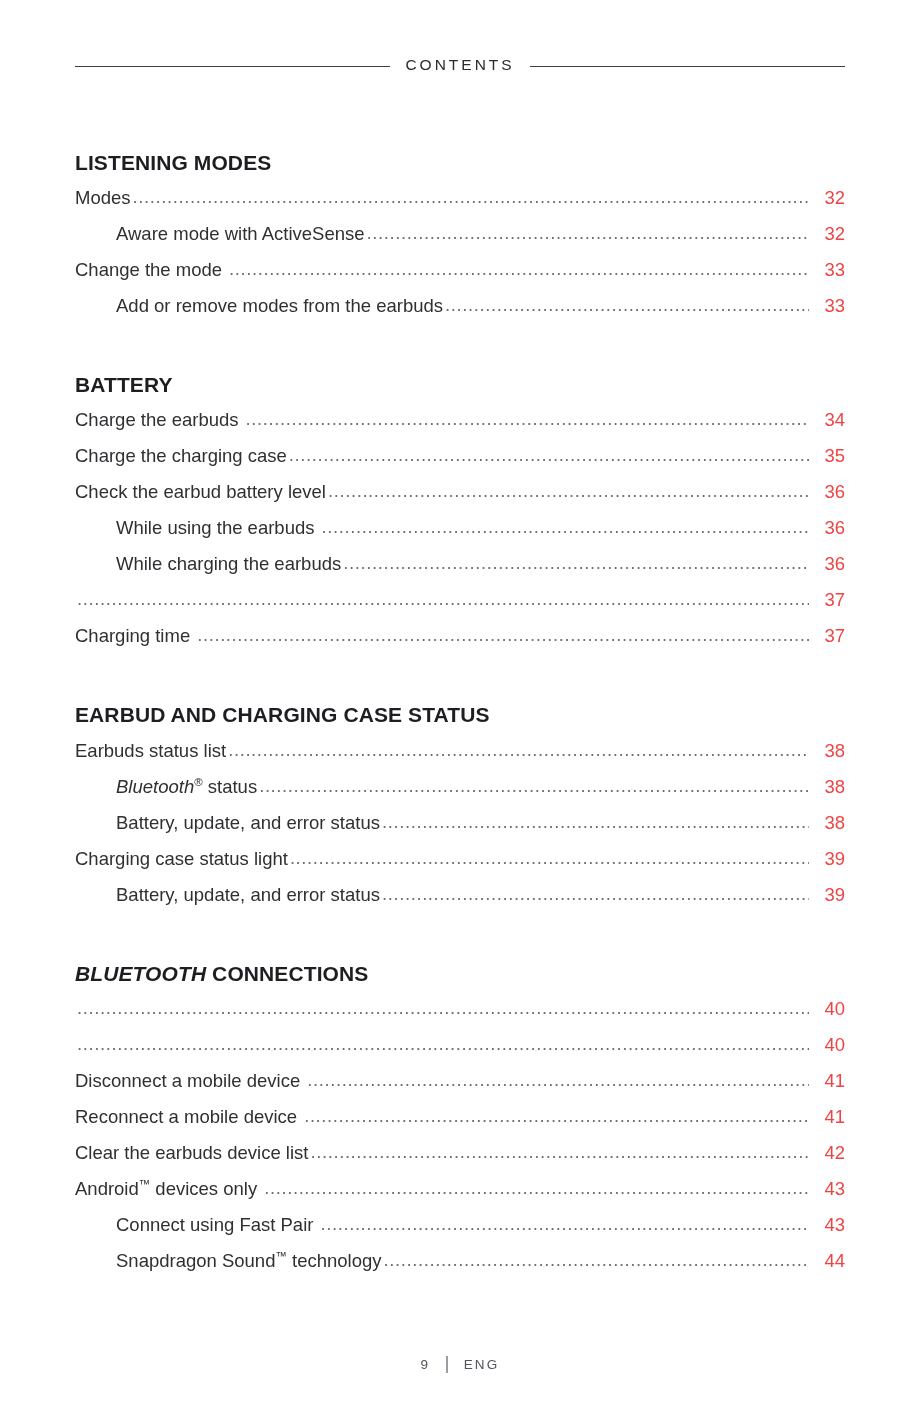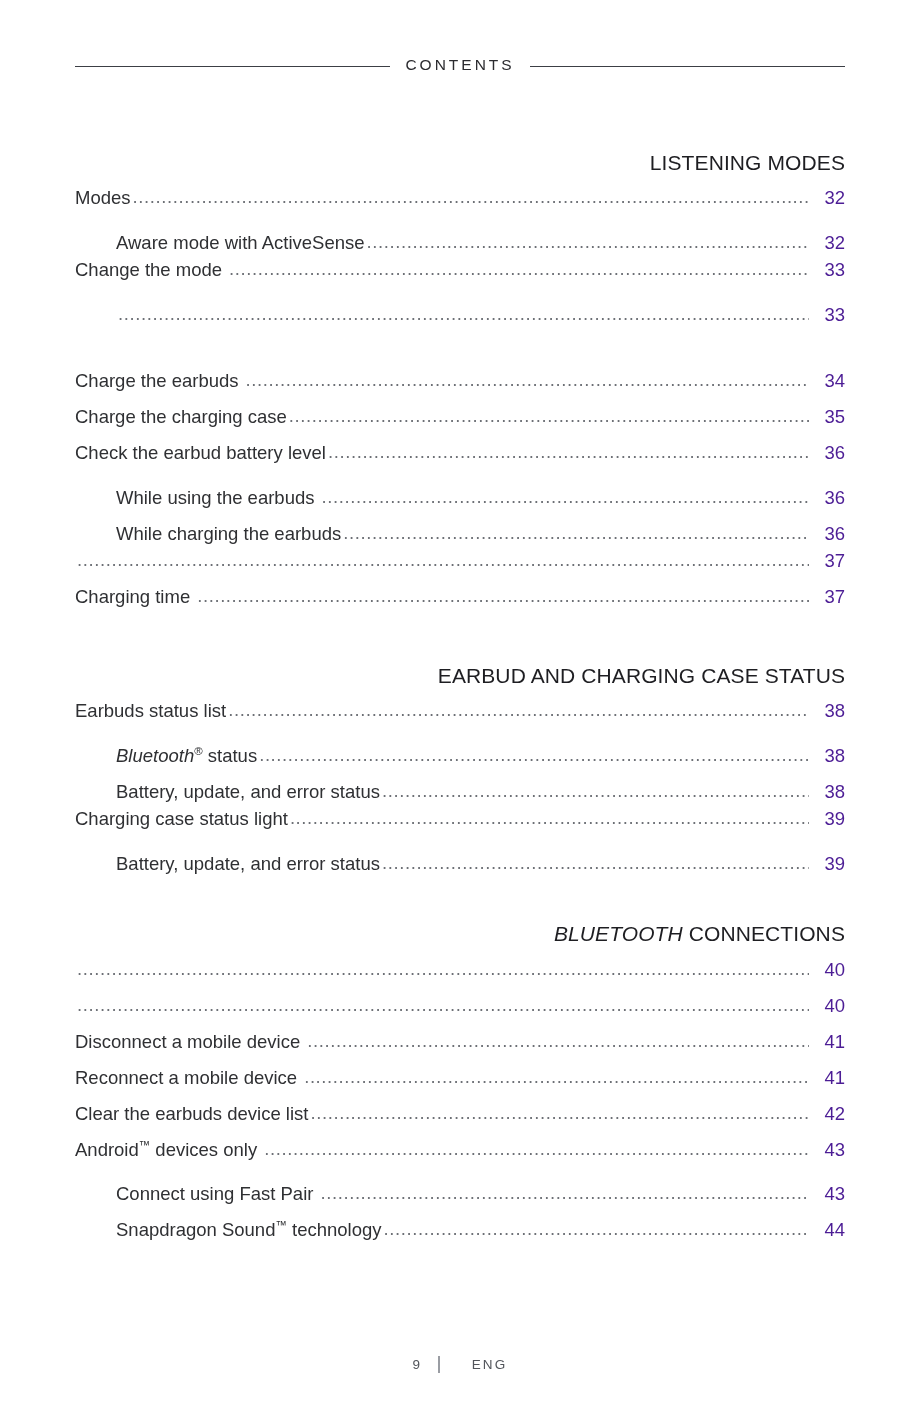--- a/index.html
+++ b/index.html
@@ -60,27 +60,26 @@
     left: 75px;
     top: 150px;
     width: 770px;
   }
 
   .section { margin: 0; }
   .section + .section { margin-top: 39px; }
 
   .section-title {
     font-size: 21px;
-    font-weight: normal;
+    font-weight: bold;
     color: #1e1e22;
     letter-spacing: 0.1px;
     line-height: 1.2;
     margin: 0 0 14px 0;
     white-space: nowrap;
-    text-align: right;
   }
   .section-title .ital {
     font-style: italic;
   }
 
   .entry {
     display: flex;
     align-items: baseline;
     font-size: 18.5px;
     line-height: 1;
@@ -105,24 +104,24 @@
     font-size: 18.5px;
     letter-spacing: 0.6px;
     margin: 0 2px;
     transform: translateY(-1px);
   }
   .entry-page {
     flex: 0 0 auto;
     width: 34px;
     text-align: right;
     white-space: nowrap;
-    color: #4c1d95;
-  }
-
-  .entry.sub { padding-left: 41px; align-items: center; }
+    color: #ef4444;
+  }
+
+  .entry.sub { padding-left: 41px; }
   .entry.pad-label .entry-label { padding-right: 5px; }
 
   
   .footer {
     position: absolute;
     left: 0;
     top: 1356px;
     width: 920px;
     display: flex;
     justify-content: center;
@@ -132,21 +131,21 @@
     color: #52555b;
     letter-spacing: 2.2px;
   }
   .footer .pagenum { padding-right: 16px; }
   .footer .sep {
     width: 1.4px;
     height: 17px;
     background: #9a9da3;
     display: inline-block;
   }
-  .footer .lang { padding-left: 32px; }
+  .footer .lang { padding-left: 16px; }
 </style>
 </head>
 <body>
 
 <div class="page">
 
   <div class="running-head">
     <span class="rule"></span>
     <span class="running-head-title">CONTENTS</span>
     <span class="rule"></span>
@@ -164,25 +163,27 @@
           <span class="entry-label">Aware mode with ActiveSense</span>
           <span class="leader">................................................................................................................................................................................................................................................................................................................................................................................................................</span>
           <span class="entry-page">32</span>
         </div>
         <div class="entry pad-label">
           <span class="entry-label">Change the mode</span>
           <span class="leader">................................................................................................................................................................................................................................................................................................................................................................................................................</span>
           <span class="entry-page">33</span>
         </div>
         <div class="entry sub">
+          <span class="entry-label">Add or remove modes from the earbuds</span>
           <span class="leader">................................................................................................................................................................................................................................................................................................................................................................................................................</span>
           <span class="entry-page">33</span>
         </div>
       </div>
       <div class="section">
+        <div class="section-title">BATTERY</div>
         <div class="entry pad-label">
           <span class="entry-label">Charge the earbuds</span>
           <span class="leader">................................................................................................................................................................................................................................................................................................................................................................................................................</span>
           <span class="entry-page">34</span>
         </div>
         <div class="entry">
           <span class="entry-label">Charge the charging case</span>
           <span class="leader">................................................................................................................................................................................................................................................................................................................................................................................................................</span>
           <span class="entry-page">35</span>
         </div>

